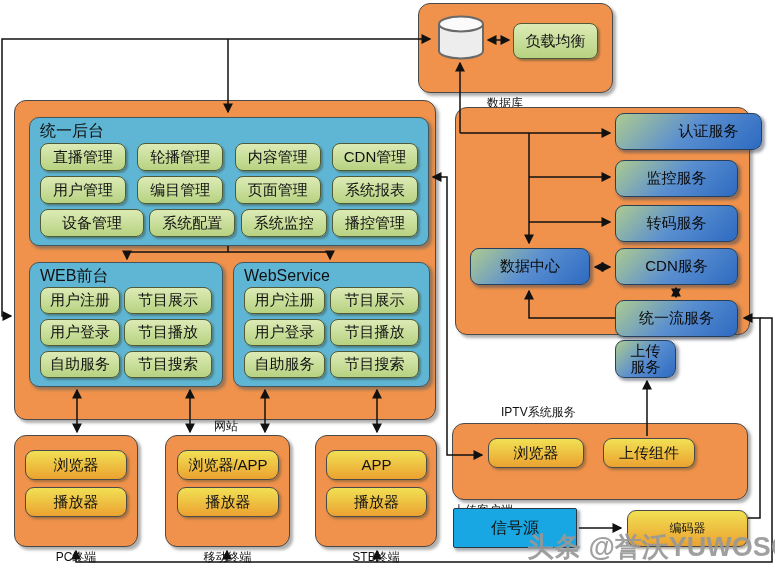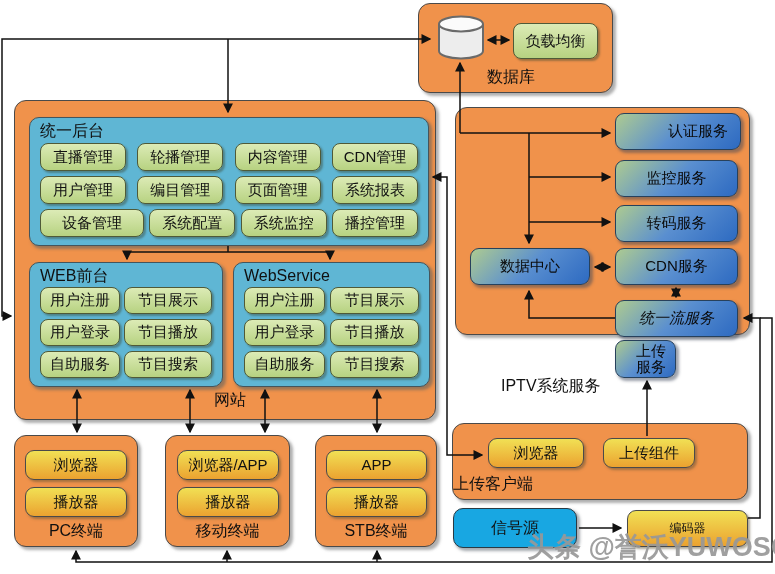--- a/index.html
+++ b/index.html
@@ -12,29 +12,29 @@
             box-shadow:2.5px 2.5px 3px rgba(70,90,100,.5);padding:2px 10px;}
   .btn{display:flex;align-items:center;justify-content:center;font-size:15px;
        border-radius:8px;box-sizing:border-box;line-height:1.1;}
   .btn-green{background:linear-gradient(180deg,#dcebb6 0%,#b7d281 100%);
              border:1.5px solid #4f5a38;box-shadow:2px 2px 2px rgba(60,70,50,.45);}
   .btn-bluegrad{background:linear-gradient(135deg,#aecb90 0%,#5a8fd0 50%,#2d6ac1 100%);
              border:1.5px solid #27415c;border-radius:9px;box-shadow:2.5px 2.5px 3px rgba(60,70,90,.5);
              color:#0a0a0a;}
   .btn-yellow{background:linear-gradient(180deg,#f1e054 0%,#eba230 100%);
              border:1.5px solid #4a4a4a;border-radius:9px;box-shadow:2px 2px 2.5px rgba(90,80,50,.5);}
-  .btn-cyan{background:#18a7e2;border:1.5px solid #2a3a44;border-radius:10px;
+  .btn-cyan{background:#18a7e2;border:1.5px solid #2a3a44;border-radius:2px;
             box-shadow:2.5px 2.5px 3px rgba(80,90,100,.5);}
-  .lbl{position:absolute;font-size:16px;color:#101010;white-space:nowrap;}
+  .lbl{position:absolute;font-size:12px;color:#101010;white-space:nowrap;margin-top:28px;}
   .blue-title{font-size:16px;color:#101010;height:22px;line-height:21px;}
   .brow{display:flex;justify-content:space-between;margin-top:5px;}
   .overlay{position:absolute;left:0;top:0;z-index:20;pointer-events:none;}
   .wm{position:absolute;z-index:30;font-weight:bold;font-size:27px;color:#989898;
       letter-spacing:0px;opacity:.92;white-space:nowrap;}
-  .two-line{word-break:break-all;text-align:right;padding:0 9px;}
+  .two-line{word-break:break-all;text-align:center;padding:0 9px;}
 </style>
 </head>
 <body>
 
 <div id="canvas">
 
   <div class="abs box-orange" style="left:418px;top:3px;width:195px;height:90px;">
     <svg class="abs" style="left:17px;top:11px;" width="50" height="46" viewBox="0 0 50 46">
       <path d="M3,9 v27 a22,7.5 0 0 0 44,0 v-27" fill="#ededed" stroke="#6a6a6a" stroke-width="2"></path>
       <ellipse cx="25" cy="9" rx="22" ry="7.5" fill="#fbfbfb" stroke="#6a6a6a" stroke-width="2"></ellipse>
@@ -147,33 +147,33 @@
         </div>
       <div class="btn btn-green" style="width:89px;height:27px;">
           <span>节目搜索</span>
         </div>
     </div>
   </div>
 
   <div class="abs box-orange" style="left:455px;top:107px;width:295px;height:228px;padding-left:37px;">
     <div class="lbl" style="left:45px;top:268px;">IPTV系统服务</div>
   </div>
-  <div class="abs btn btn-bluegrad" style="left:615px;top:113px;width:126px;height:37px;padding-left:40px;">
+  <div class="abs btn btn-bluegrad" style="left:615px;top:113px;width:147px;height:37px;padding-left:40px;">
       <span>认证服务</span>
     </div>
   <div class="abs btn btn-bluegrad" style="left:615px;top:160px;width:123px;height:37px;">
       <span>监控服务</span>
     </div>
   <div class="abs btn btn-bluegrad" style="left:615px;top:205px;width:123px;height:37px;">
       <span>转码服务</span>
     </div>
   <div class="abs btn btn-bluegrad" style="left:615px;top:248px;width:123px;height:37px;">
       <span>CDN服务</span>
     </div>
-  <div class="abs btn btn-bluegrad" style="left:615px;top:300px;width:123px;height:37px;font-style:italic;">
+  <div class="abs btn btn-bluegrad" style="left:615px;top:300px;width:123px;height:37px;">
       <span>统一流服务</span>
     </div>
   <div class="abs btn btn-bluegrad" style="left:470px;top:248px;width:120px;height:37px;">
       <span>数据中心</span>
     </div>
   <div class="abs btn btn-bluegrad two-line" style="left:615px;top:340px;width:61px;height:38px;">
       <span>上传服务</span>
     </div>
 
   <div class="abs box-orange" style="left:14px;top:435px;width:124px;height:112px;">

